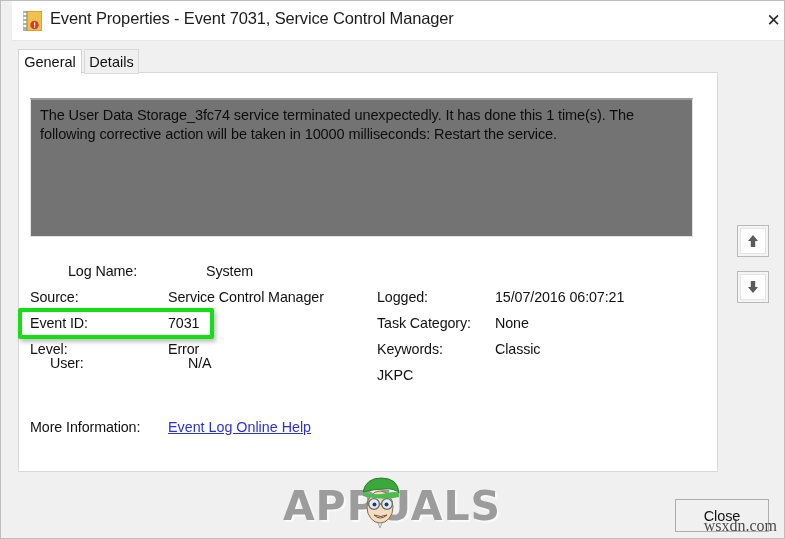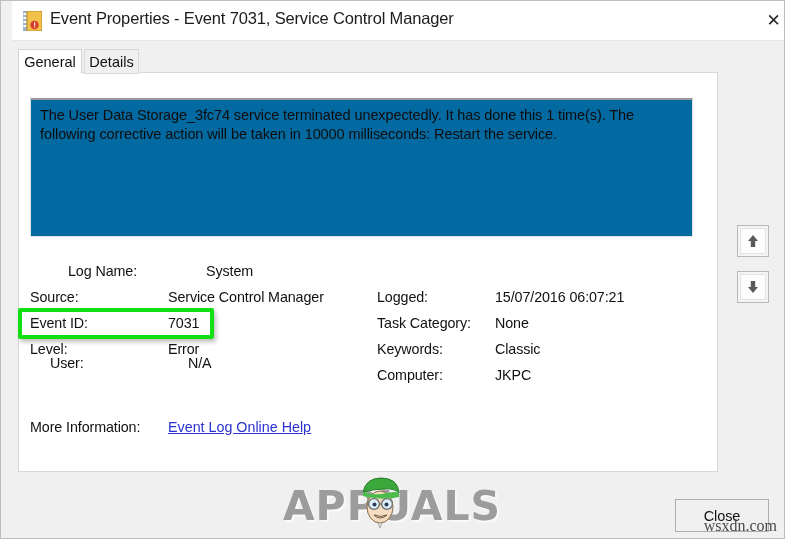--- a/index.html
+++ b/index.html
@@ -108,21 +108,21 @@
     box-sizing: border-box;
   }
 
   
   #message-box {
     position: absolute;
     left: 11px; top: 25px;
     width: 663px;
     height: 139px;
     box-sizing: border-box;
-    background: #0369a1;
+    background: #737373;
     border: 1px solid #e2e2e2;
     border-top: 2px solid #9a9a9a;
     padding: 6px 8px 6px 9px;
     overflow: hidden;
   }
   #message-text {
     font-size: 14.5px;
     color: #0d0d0d;
     line-height: 1.32;
     letter-spacing: -0.1px;
@@ -349,21 +349,20 @@
       </div>
       <div id="row-r2" class="field-row col-right">
         <span class="field-label">Keywords:</span>
         <span class="field-value">Classic</span>
       </div>
       <div id="row-r1" class="field-row col-right">
         <span class="field-label">Task Category:</span>
         <span class="field-value">None</span>
       </div>
       <div id="row-r3" class="field-row col-right">
-        <span class="field-label">Computer:</span>
         <span class="field-value">JKPC</span>
       </div>
 
     </div>
   </div>
 
   <div id="highlight-eventid"></div>
 
   <div id="btn-up" class="side-btn">
     <span class="inner">

